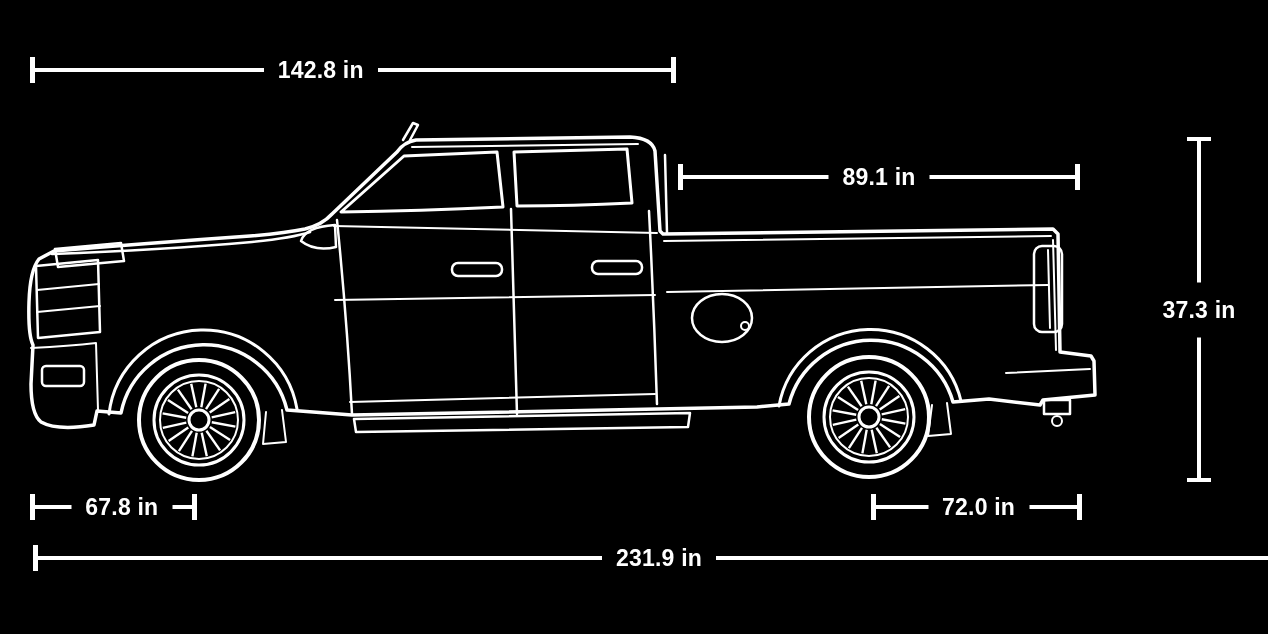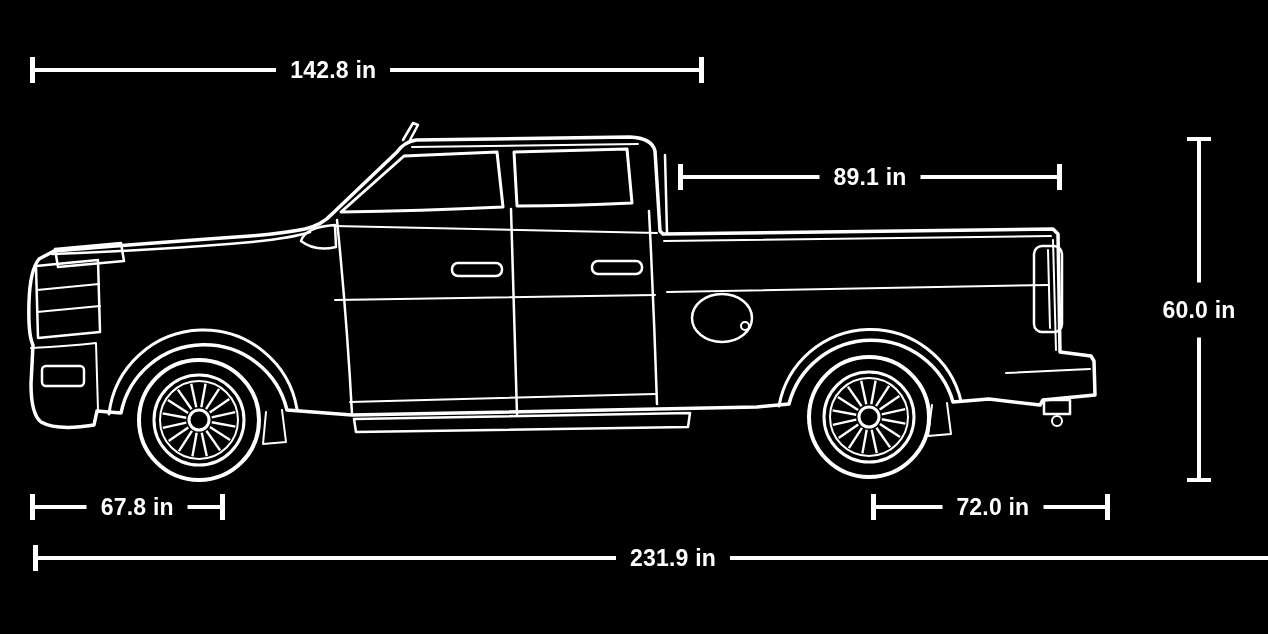--- a/index.html
+++ b/index.html
@@ -10,21 +10,21 @@
   }
   .truck-svg{position:absolute;inset:0;}
   .s{stroke:var(--fg,#fff);fill:none;stroke-linecap:round;stroke-linejoin:round;}
   .w2{stroke-width:2;}
   .w25{stroke-width:2.5;}
   .w3{stroke-width:3;}
   .w35{stroke-width:3.5;}
   .w4{stroke-width:4;}
   .spokes line{stroke:var(--fg,#fff);stroke-width:2.4;}
 
-  .dim{position:absolute;padding-left:28px;}
+  .dim{position:absolute;}
   .dim .tick{position:absolute;background:var(--fg,#fff);}
   .dim .line{position:absolute;background:var(--fg,#fff);}
   .dim .value{
     position:absolute;color:var(--fg,#fff);background:var(--bg,#000);
     font-size:23px;font-weight:700;white-space:nowrap;letter-spacing:0.2px;
   }
   .dim.h{height:26px;}
   .dim.h .line{left:2px;right:2px;top:11px;height:4px;}
   .dim.h .tick{top:0;width:5px;height:26px;}
   .dim.h .tick.start{left:0;}
@@ -142,32 +142,32 @@
     </g>
   </svg>
 
   <div class="dim h" style="left:30px;top:57px;width:646px;">
     <span class="tick start"></span>
     <span class="line"></span>
     <span class="tick end"></span>
     <span class="value" style="left:45%;">142.8 in</span>
   </div>
 
-  <div class="dim h" style="left:678px;top:164px;width:356px;">
+  <div class="dim h" style="left:678px;top:164px;width:402px;">
     <span class="tick start"></span>
     <span class="line"></span>
     <span class="tick end"></span>
     <span class="value" style="left:50%;">89.1 in</span>
   </div>
 
   <div class="dim v" style="left:1186px;top:137px;height:345px;">
     <span class="tick start"></span>
     <span class="line"></span>
     <span class="tick end"></span>
-    <span class="value" style="top:50%;">60.0 in</span>
+    <span class="value" style="top:50%;">37.3 in</span>
   </div>
 
   <div class="dim h" style="left:30px;top:494px;width:167px;">
     <span class="tick start"></span>
     <span class="line"></span>
     <span class="tick end"></span>
     <span class="value" style="left:55%;">67.8 in</span>
   </div>
 
 

